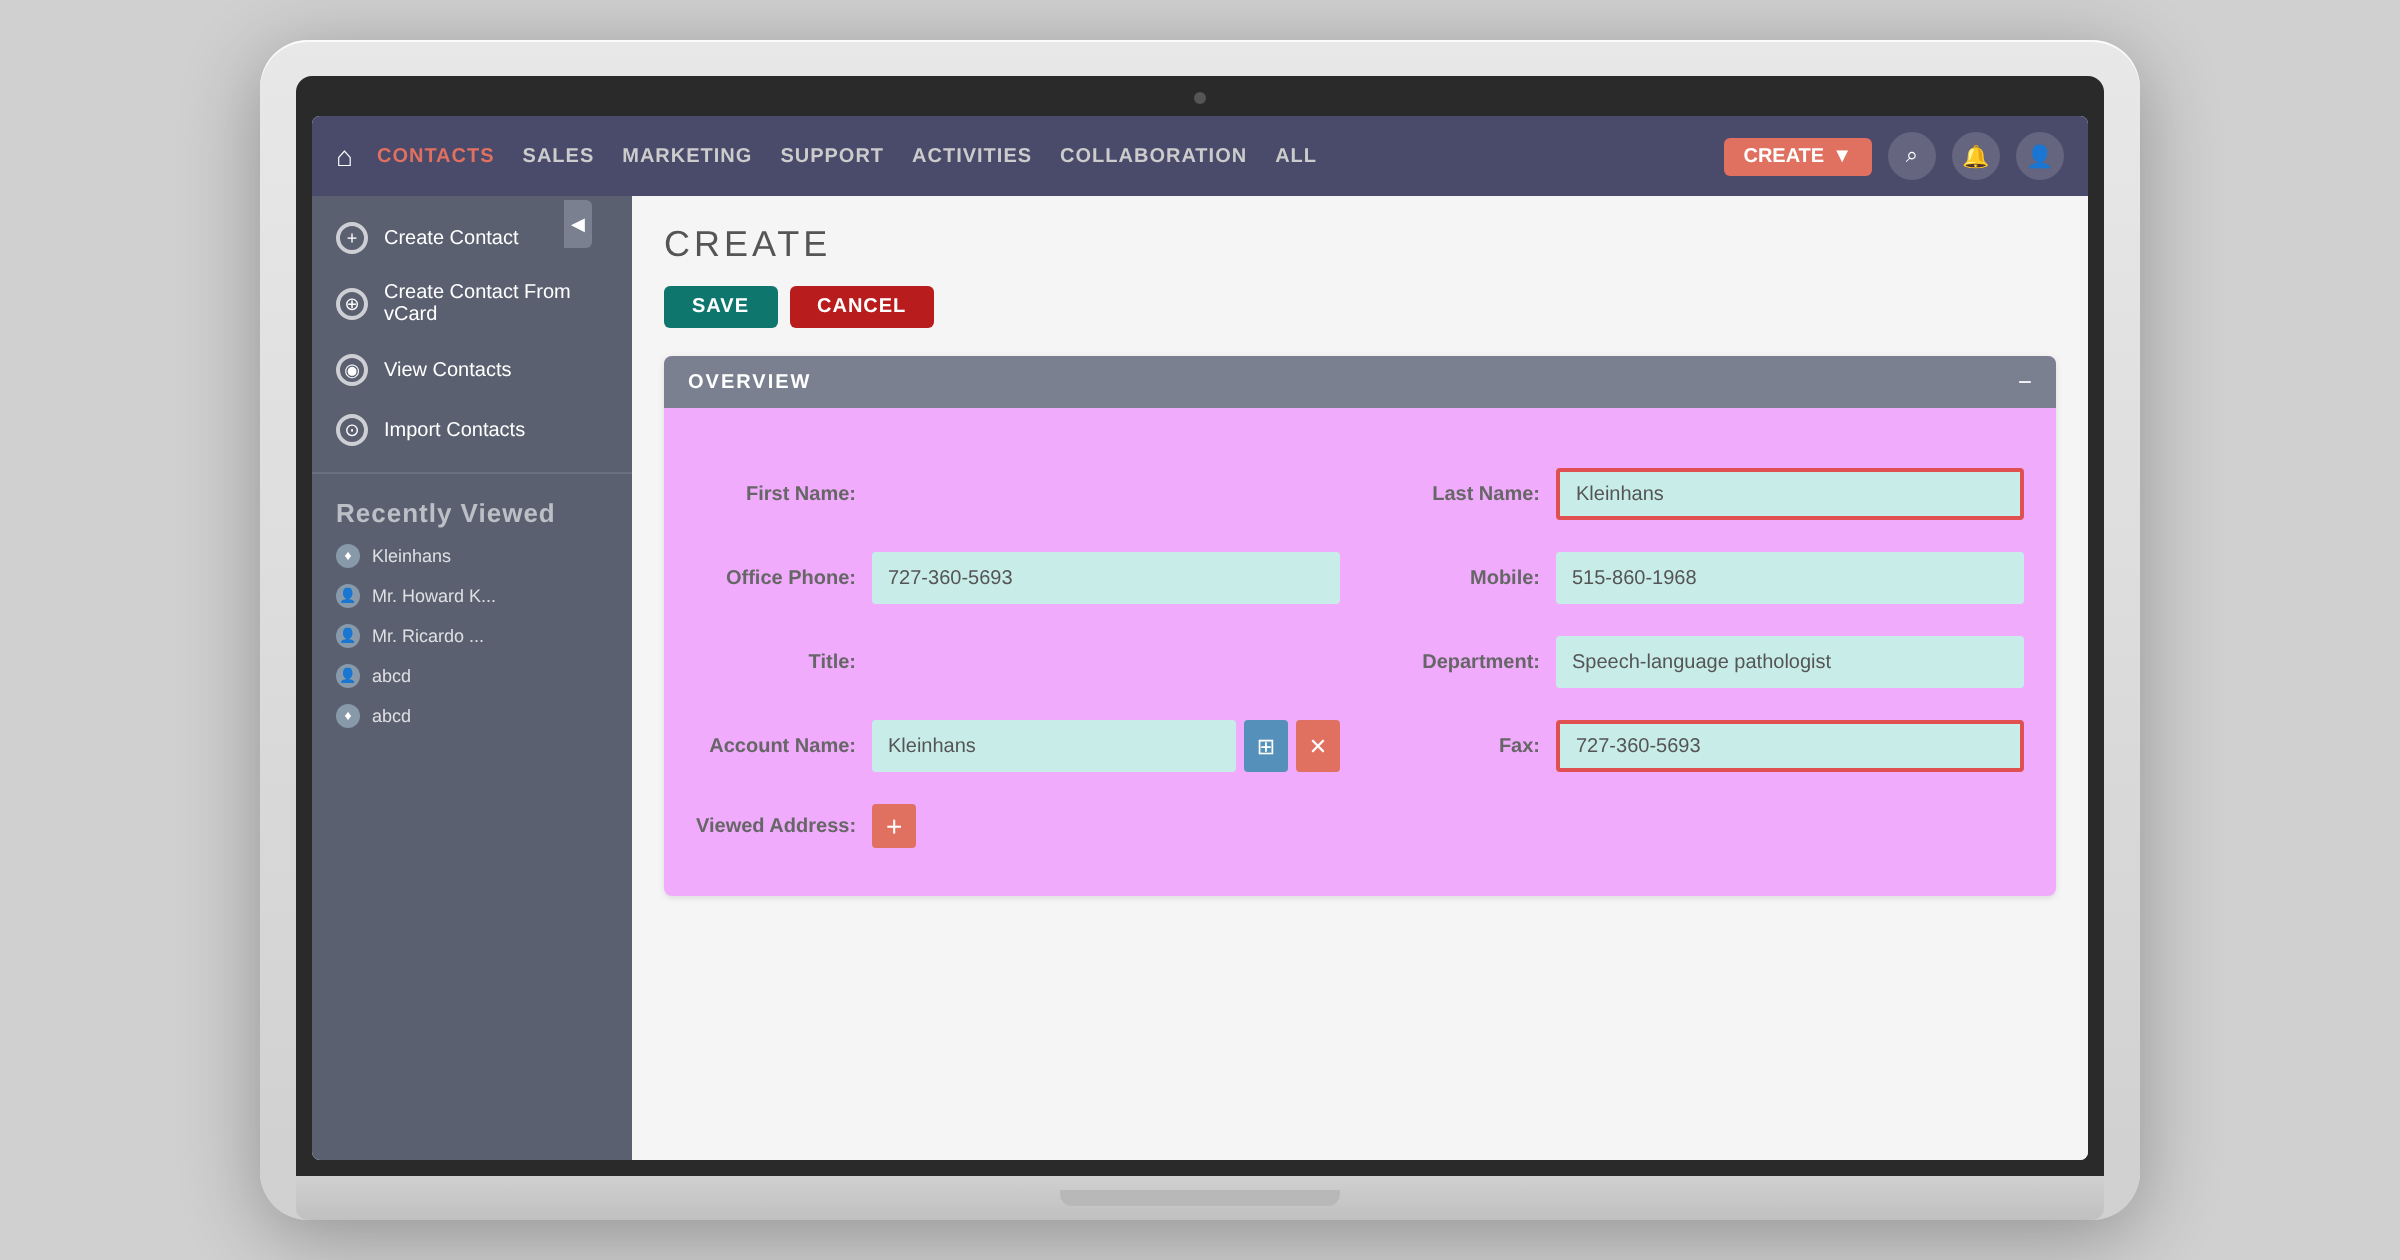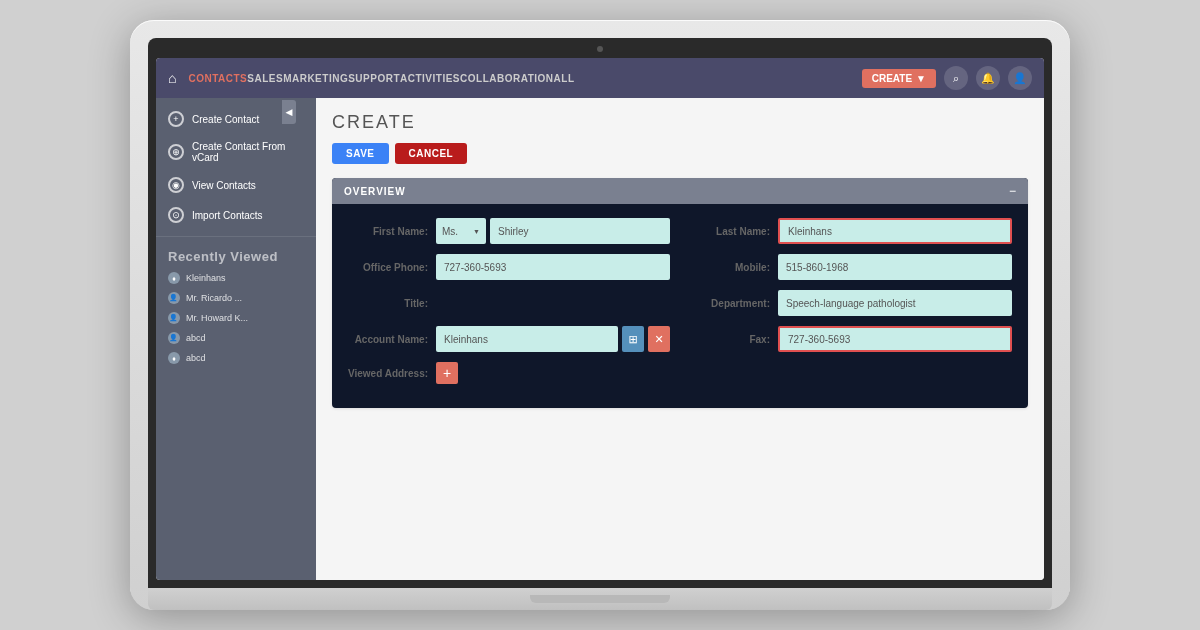--- a/index.html
+++ b/index.html
@@ -68,20 +68,21 @@
 
     .topnav-home {
       color: white;
       margin-right: 12px;
       font-size: 14px;
     }
 
     .topnav-items {
       display: flex;
       align-items: flex-start;
+      gap: 14px;
       flex: 1;
     }
 
     .topnav-item {
       color: #ccc;
       font-size: 10px;
       font-weight: 600;
       letter-spacing: 0.5px;
       cursor: pointer;
     }
@@ -231,21 +232,21 @@
       margin-bottom: 10px;
     }
 
     .action-buttons {
       display: flex;
       gap: 6px;
       margin-bottom: 14px;
     }
 
     .btn-save {
-      background: #3b82f6;
+      background: #0f766e;
       color: white;
       border: none;
       padding: 5px 14px;
       font-size: 10px;
       font-weight: 700;
       border-radius: 3px;
       cursor: pointer;
       letter-spacing: 0.5px;
     }
 
@@ -256,21 +257,21 @@
       padding: 5px 14px;
       font-size: 10px;
       font-weight: 700;
       border-radius: 3px;
       cursor: pointer;
       letter-spacing: 0.5px;
     }
 
     
     .form-section {
-      background: #0f172a;
+      background: #f0abfc;
       border-radius: 4px;
       overflow: hidden;
       box-shadow: 0 1px 3px rgba(0,0,0,0.1);
     }
 
     .section-header {
       background: #7a8090;
       padding: 6px 12px;
       display: flex;
       justify-content: space-between;
@@ -291,20 +292,21 @@
 
     .form-body {
       padding: 14px 16px;
     }
 
     .form-row {
       display: flex;
       gap: 20px;
       margin-bottom: 10px;
       align-items: center;
+      margin-top: 16px;
     }
 
     .form-group {
       display: flex;
       align-items: center;
       flex: 1;
       gap: 8px;
     }
 
     .form-label {
@@ -480,25 +482,25 @@
             <span>Import Contacts</span>
           </div>
           <div class="sidebar-divider"></div>
           <div class="recently-viewed-title">Recently Viewed</div>
           <div class="recent-item">
             <div class="avatar-small">♦</div>
             <span>Kleinhans</span>
           </div>
           <div class="recent-item">
             <div class="avatar-small">👤</div>
-            <span>Mr. Ricardo ...</span>
+            <span>Mr. Howard K...</span>
           </div>
           <div class="recent-item">
             <div class="avatar-small">👤</div>
-            <span>Mr. Howard K...</span>
+            <span>Mr. Ricardo ...</span>
           </div>
           <div class="recent-item">
             <div class="avatar-small">👤</div>
             <span>abcd</span>
           </div>
           <div class="recent-item">
             <div class="avatar-small">♦</div>
             <span>abcd</span>
           </div>
         </div>
@@ -516,27 +518,20 @@
           <div class="form-section">
             <div class="section-header">
               <span class="section-title">OVERVIEW</span>
               <span class="section-collapse">−</span>
             </div>
             <div class="form-body">
 
               <div class="form-row">
                 <div class="form-group">
                   <span class="form-label">First Name:</span>
-                  <div class="first-name-group">
-                    <div class="name-prefix">
-                      <span>Ms.</span>
-                      <span style="font-size:7px;">▼</span>
-                    </div>
-                    <input class="name-value" type="text" value="Shirley" style="">
-                  </div>
                 </div>
                 <div class="form-group">
                   <span class="form-label">Last Name:</span>
                   <input class="form-input highlighted" type="text" value="Kleinhans" style="">
                 </div>
               </div>
 
               <div class="form-row">
                 <div class="form-group">
                   <span class="form-label">Office Phone:</span>

